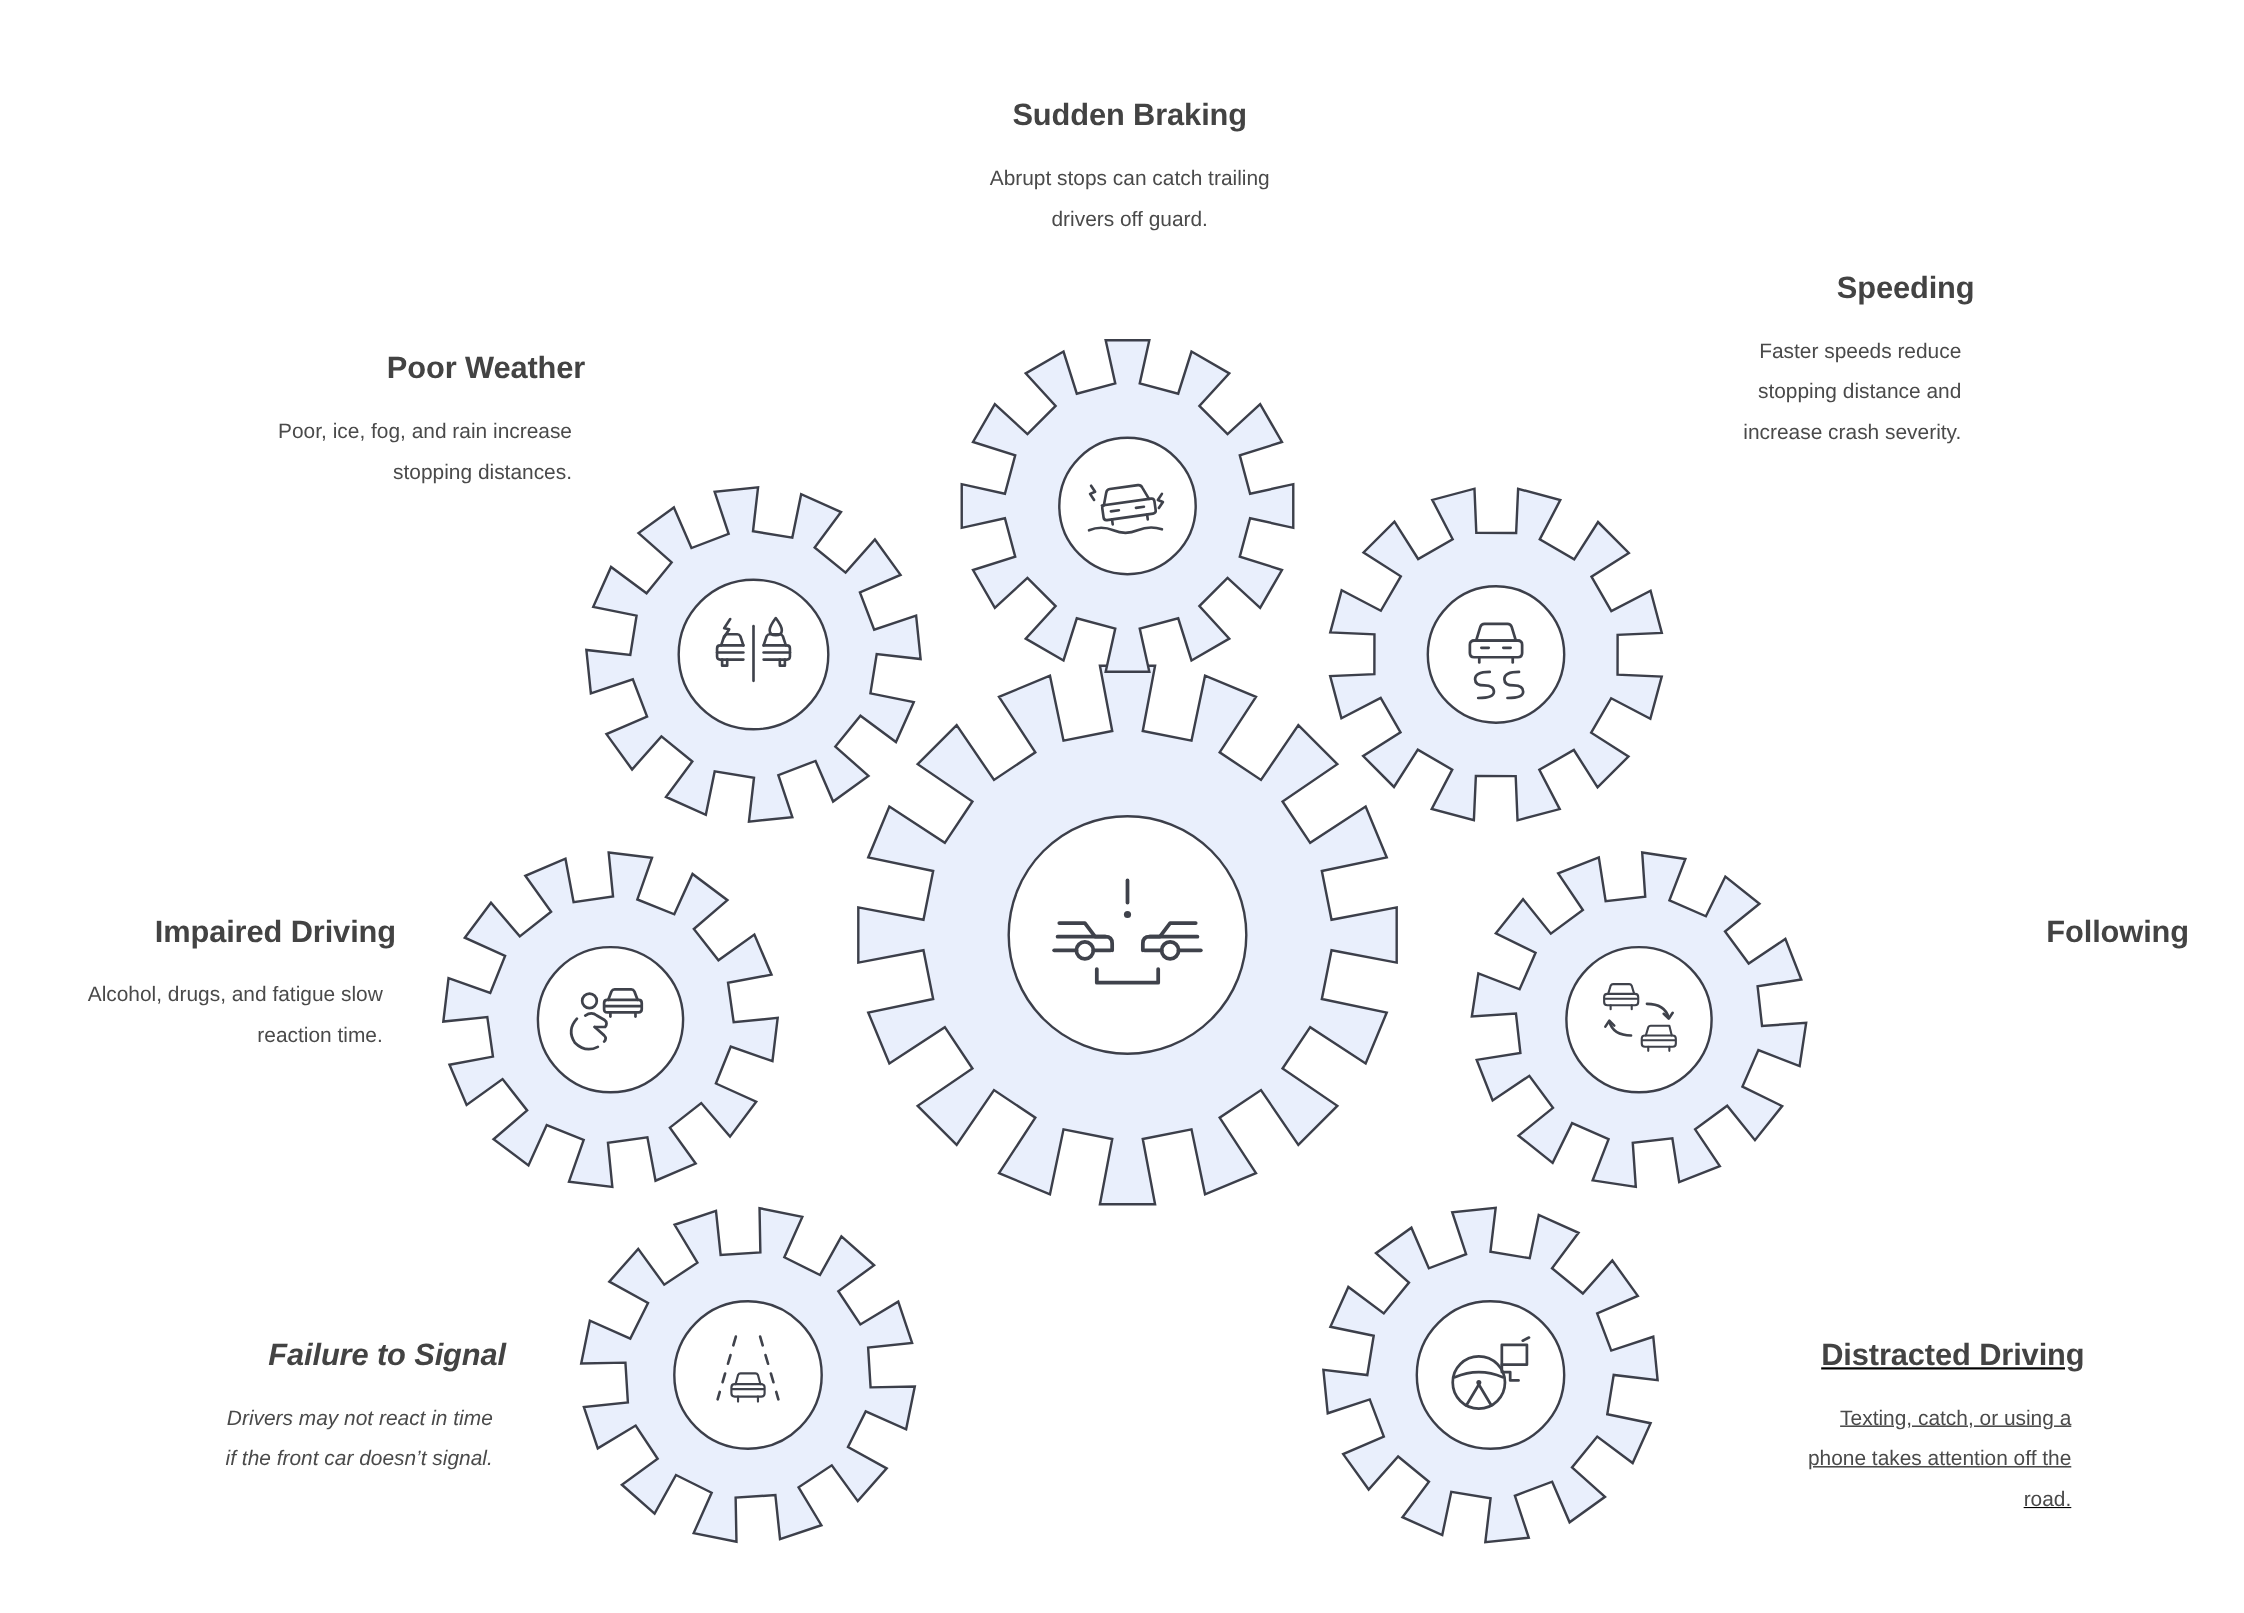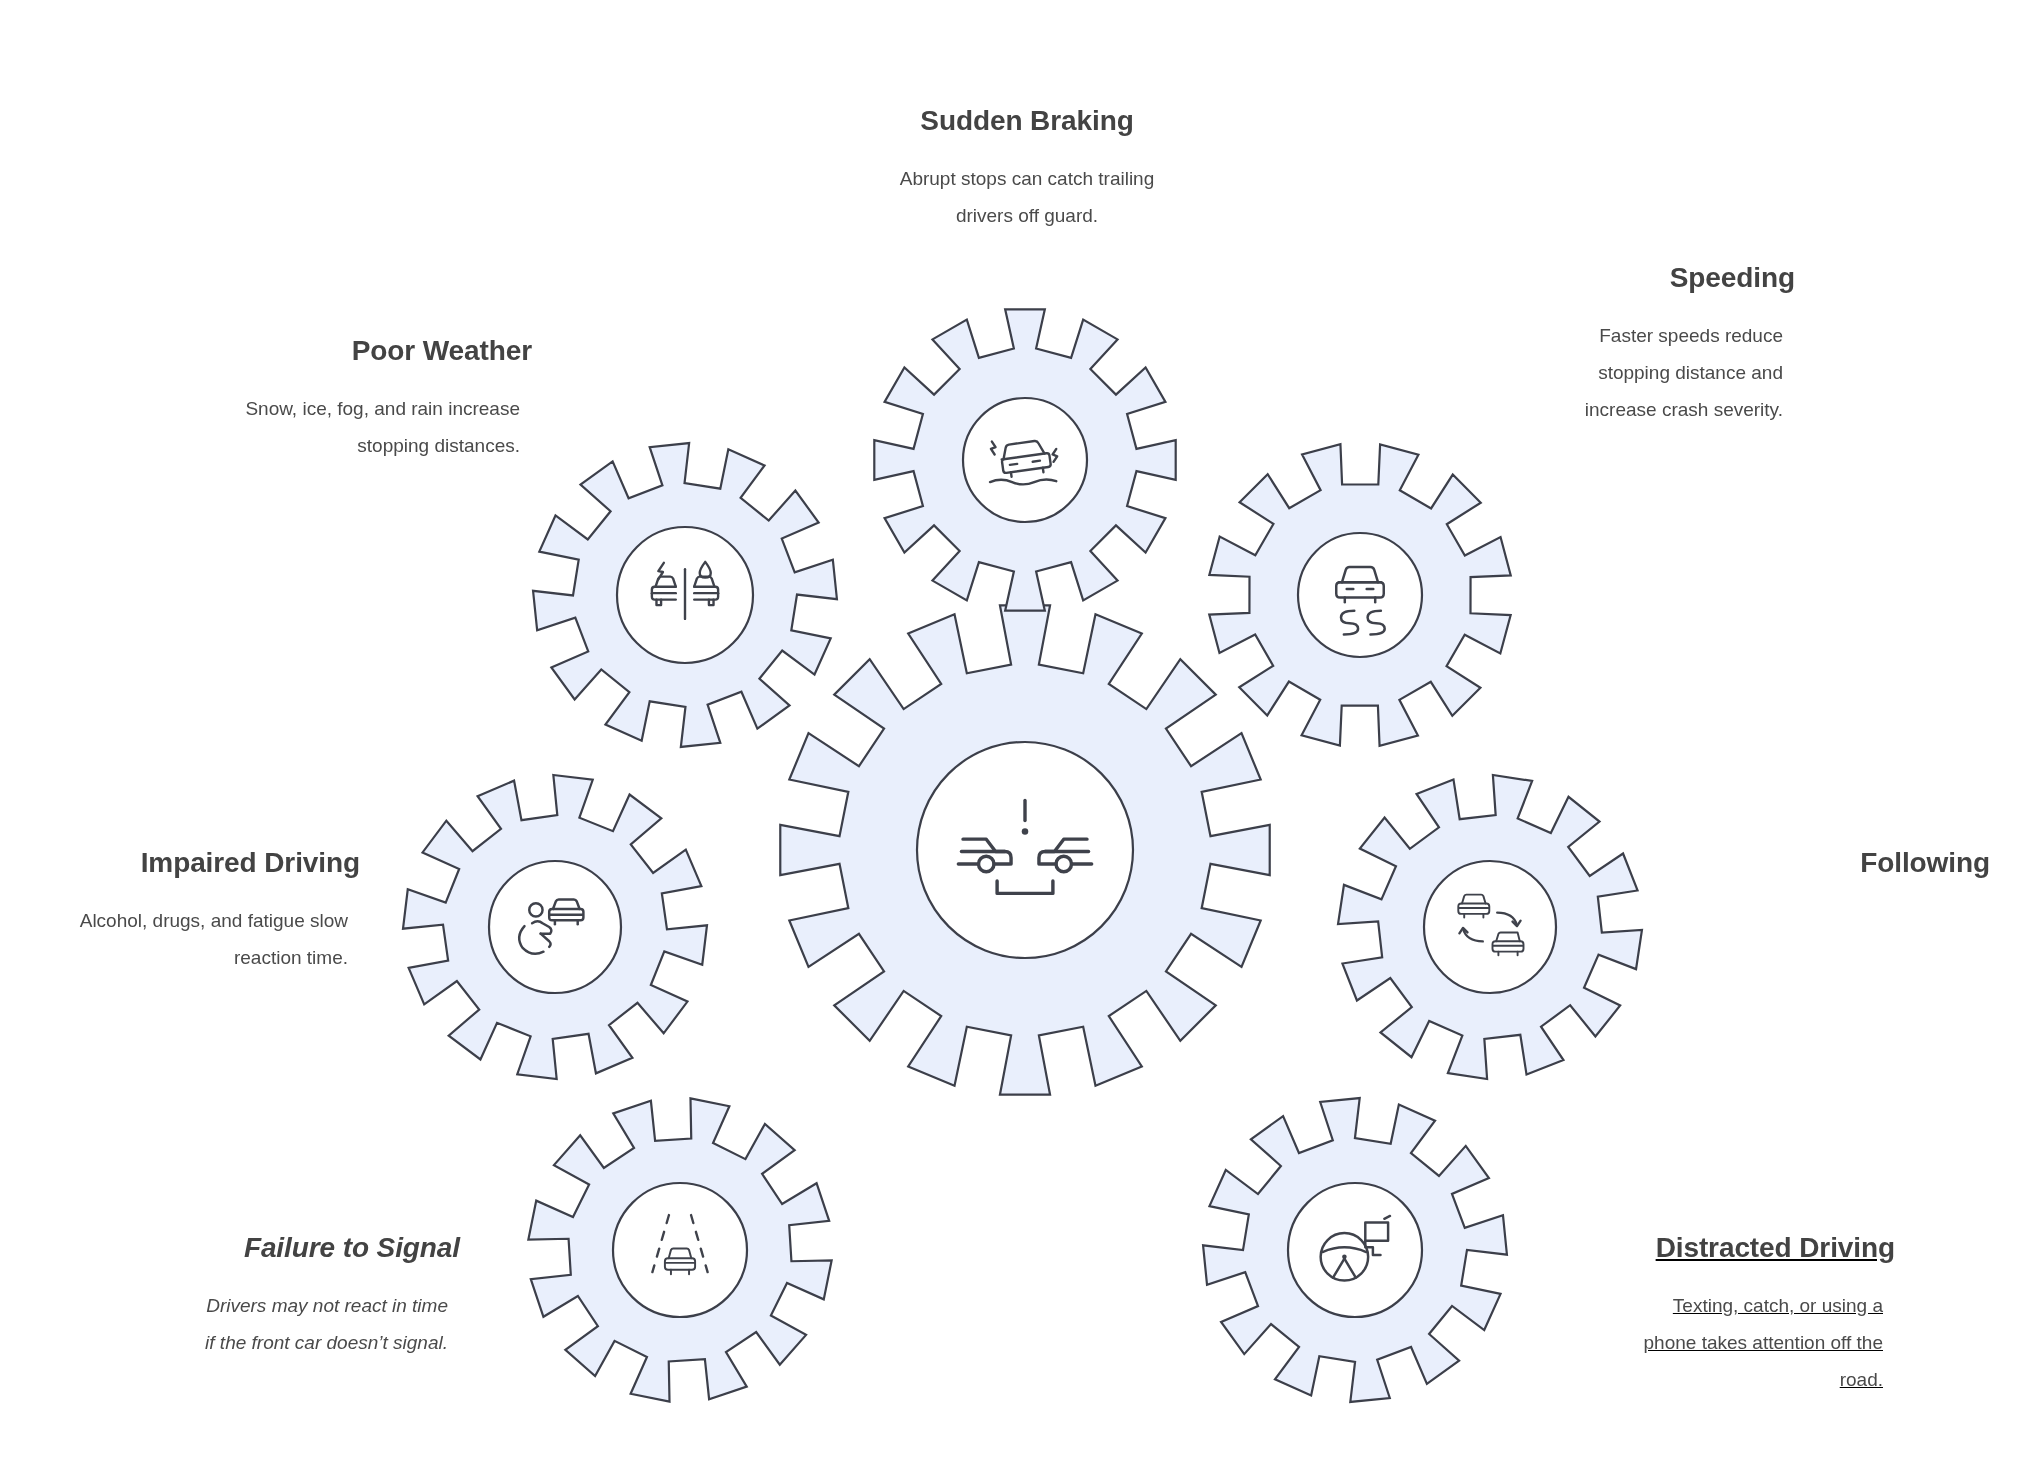--- a/index.html
+++ b/index.html
@@ -24,21 +24,21 @@
   .label-block {
     position: absolute;
     box-sizing: border-box;
   }
   .label-title {
     font-size: 28px;
     font-weight: bold;
     color: #434343;
     letter-spacing: -0.1px;
     line-height: 34px;
-    margin: 16px 0 22px 0;
+    margin: 0 0 22px 0;
     white-space: nowrap;
   }
   .label-desc {
     font-size: 19px;
     font-weight: normal;
     color: #4a4a4a;
     line-height: 37px;
     margin: 12px;
   }
   .align-right { text-align: right; }
@@ -96,21 +96,21 @@
     <p class="label-desc">Abrupt stops can catch trailing drivers off guard.</p>
   </div>
 
   <div class="label-block align-left" id="blk-speeding">
     <p class="label-title">Speeding</p>
     <p class="label-desc">Faster speeds reduce stopping distance and increase crash severity.</p>
   </div>
 
   <div class="label-block align-right" id="blk-poor-weather">
     <p class="label-title">Poor Weather</p>
-    <p class="label-desc">Snow, ice, fog, and rain increase stopping distances.</p>
+    <p class="label-desc">Poor, ice, fog, and rain increase stopping distances.</p>
   </div>
 
   <div class="label-block align-right" id="blk-impaired-driving">
     <p class="label-title">Impaired Driving</p>
     <p class="label-desc">Alcohol, drugs, and fatigue slow reaction time.</p>
   </div>
 
   <div class="label-block align-left" id="blk-tailgating">
     <p class="label-title">Following</p>
   </div>

